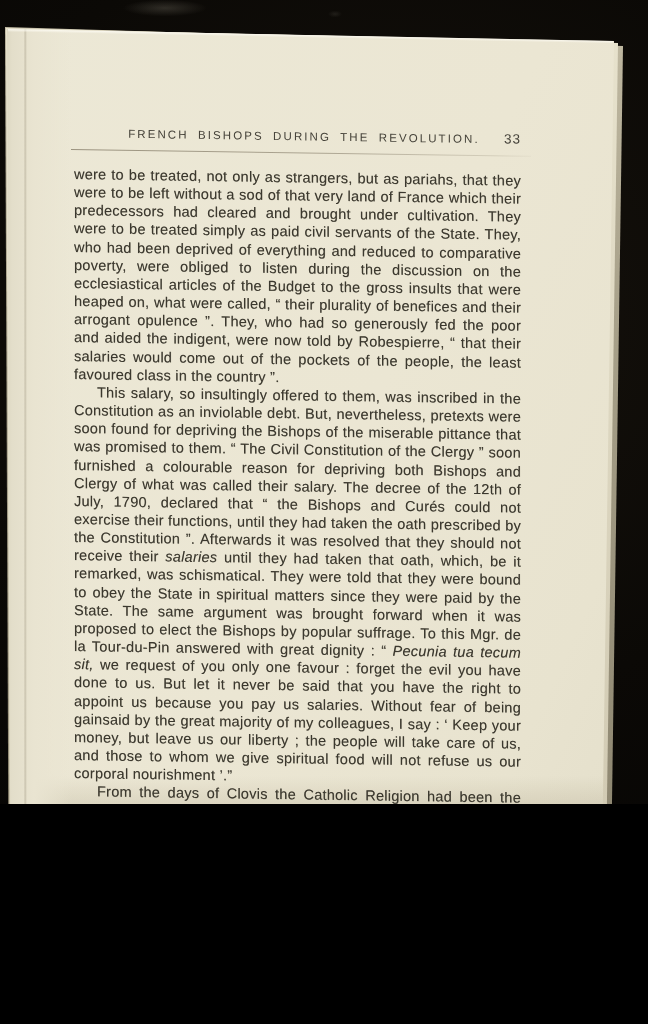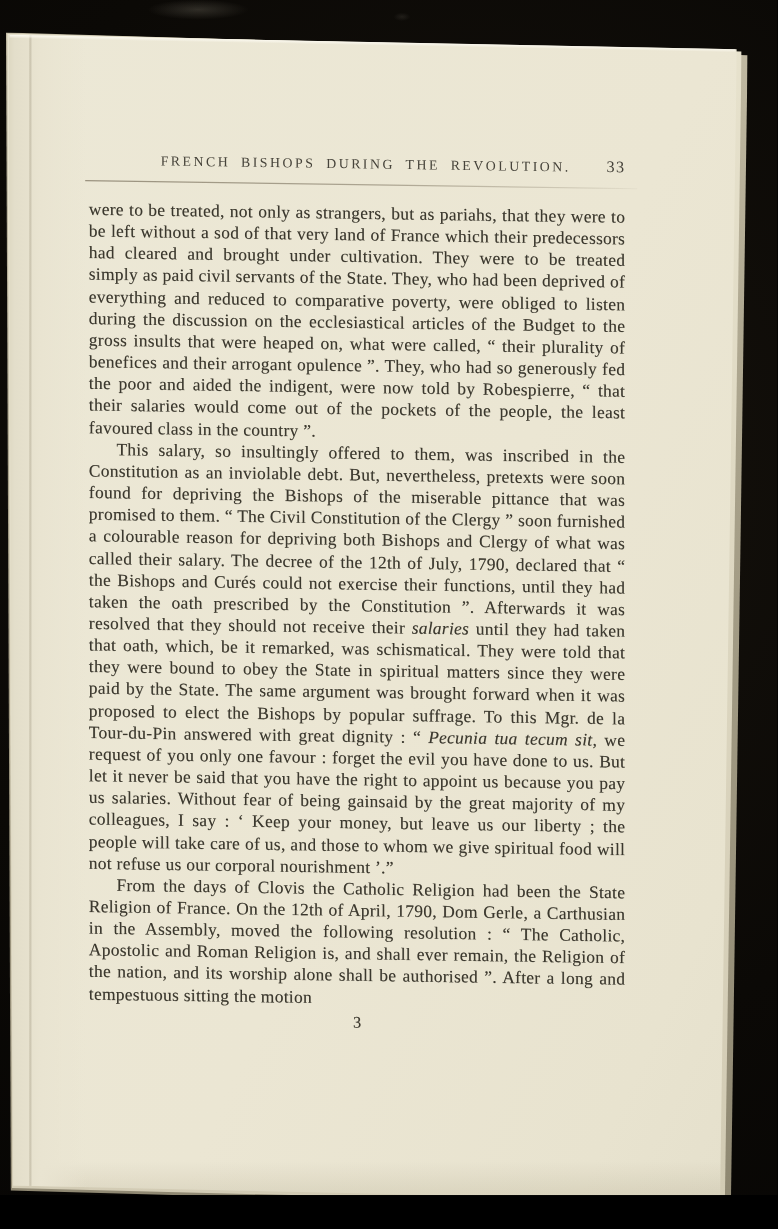--- a/index.html
+++ b/index.html
@@ -3,28 +3,28 @@
 <meta charset="utf-8">
 <style>
   html, body {
     margin: 0;
     padding: 0;
     background: #000;
   }
   .photo {
     position: relative;
     width: 648px;
-    height: 996px;
+    height: 804px;
     overflow: hidden;
     background:
       radial-gradient(60px 12px at 165px 8px, rgba(140,135,120,0.28), transparent 70%),
       radial-gradient(10px 5px at 335px 14px, rgba(120,115,105,0.18), transparent 70%),
       radial-gradient(14px 6px at 600px 160px, rgba(110,105,95,0.15), transparent 70%),
       radial-gradient(130% 90% at 60% 40%, #17130d 0%, #0b0906 55%, #050403 100%);
-    font-family: Liberation Serif, serif;
+    font-family: Liberation Sans, sans-serif;
   }
   
   .stack-outer {
     position: absolute; inset: 0;
     clip-path: polygon(5px 27px, 623px 46px, 609px 1009px, 9px 992px);
     background: linear-gradient(178deg, #c4bda6 0%, #a8a18a 40%, #8f8872 100%);
   }
   .stack-inner {
     position: absolute; inset: 0;
     clip-path: polygon(6px 28px, 618px 43px, 604px 1005px, 10px 990px);

